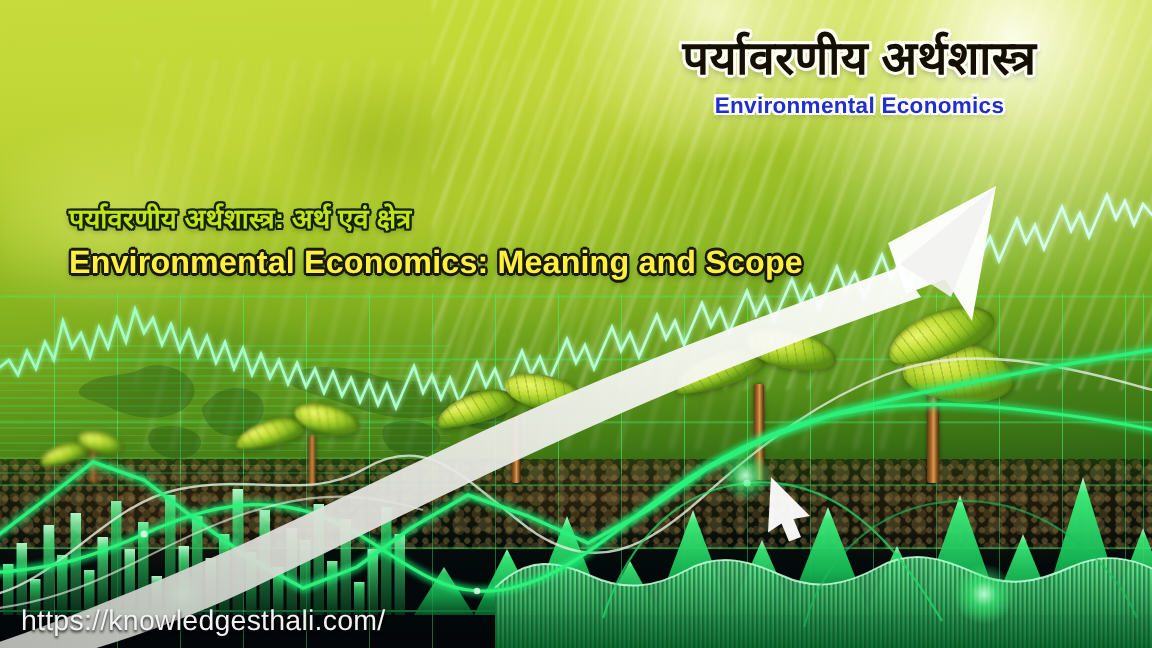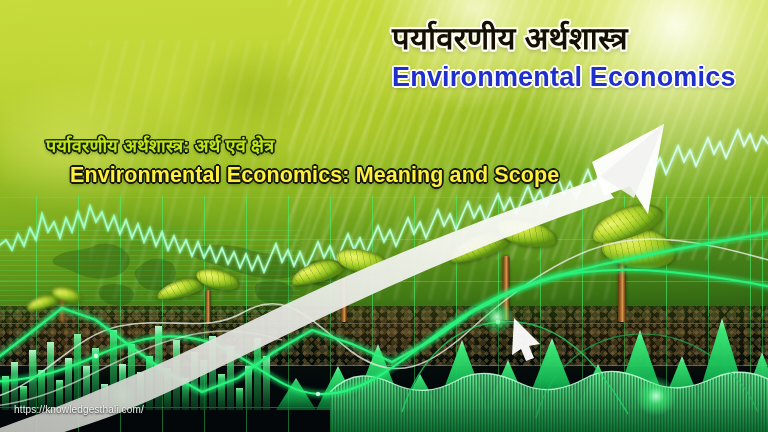--- a/index.html
+++ b/index.html
@@ -108,36 +108,36 @@
     position:absolute; left:42px; top:228px; width:300px; height:86px;
     opacity:.30;
   }
 
   
   .svg-layer{ position:absolute; left:0; top:0; width:768px; height:432px; }
   .svg-layer.blurlite{ filter:blur(.35px); }
 
   
   .title-block{
-    position:absolute; left:392px; top:22px; width:362px; 
+    position:absolute; left:392px; top:22px; width:362px; text-align:center;
   }
   .t-hi{
     font-family:"Liberation Sans", sans-serif;
     font-size:31px; font-weight:bold; line-height:1.12;
     color:#140f02;
     letter-spacing:.3px;
     text-shadow:
       -1.6px -1.6px 0 #fdfdf2, 1.6px -1.6px 0 #fdfdf2,
       -1.6px  1.6px 0 #fdfdf2, 1.6px  1.6px 0 #fdfdf2,
       0 -2px 0 #fdfdf2, 0 2px 0 #fdfdf2, -2px 0 0 #fdfdf2, 2px 0 0 #fdfdf2,
       0 3px 5px rgba(0,0,0,.35);
   }
   .t-en{
     margin-top:5px;
-    font-size:27px; font-weight:bold;
+    font-size:15px; font-weight:bold;
     color:#1f2fcb;
     letter-spacing:.2px;
     text-shadow:
       -1.4px -1.4px 0 #ffffff, 1.4px -1.4px 0 #ffffff,
       -1.4px  1.4px 0 #ffffff, 1.4px  1.4px 0 #ffffff,
       0 -1.8px 0 #ffffff, 0 1.8px 0 #ffffff, -1.8px 0 0 #ffffff, 1.8px 0 0 #ffffff,
       0 2px 4px rgba(0,0,0,.3);
   }
 
   .sub-block{ position:absolute; left:46px; top:136px; }
@@ -154,26 +154,25 @@
   .s-en{
     margin-top:6px;
     font-size:21.5px; font-weight:bold;
     color:#ffef3f;
     letter-spacing:.1px;
     text-shadow:
       -1.3px -1.3px 0 #161a06, 1.3px -1.3px 0 #161a06,
       -1.3px  1.3px 0 #161a06, 1.3px  1.3px 0 #161a06,
       0 -1.7px 0 #161a06, 0 1.7px 0 #161a06, -1.7px 0 0 #161a06, 1.7px 0 0 #161a06,
       0 2px 4px rgba(0,0,0,.5);
-    margin-left: 24px;
   }
 
   .url{
     position:absolute; left:14px; top:404px;
-    font-size:10px; color:#f2f2f2; letter-spacing:.15px;
+    font-size:19px; color:#f2f2f2; letter-spacing:.15px;
     text-shadow:0 1px 2px rgba(0,0,0,.9);
   }
 
   
   .plant{ position:absolute; }
   .stem{
     position:absolute; bottom:0; left:50%;
     width:5px; border-radius:2px;
     background:linear-gradient(to right,#5d3712 0%,#a9692a 35%,#d79a4e 55%,#8a5420 80%,#4a2b0d 100%);
     transform:translateX(-50%);

